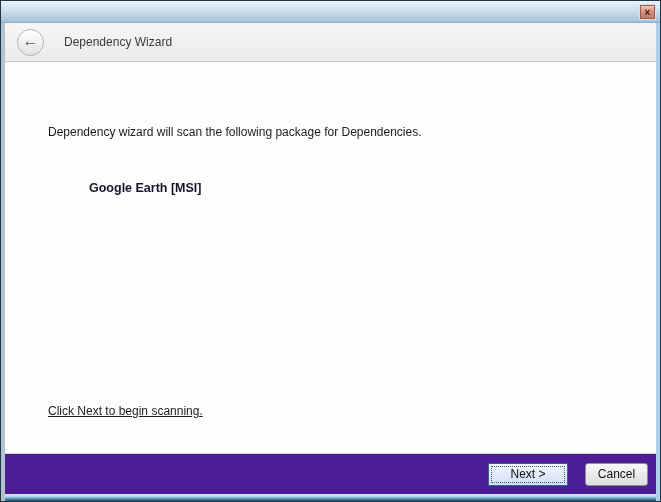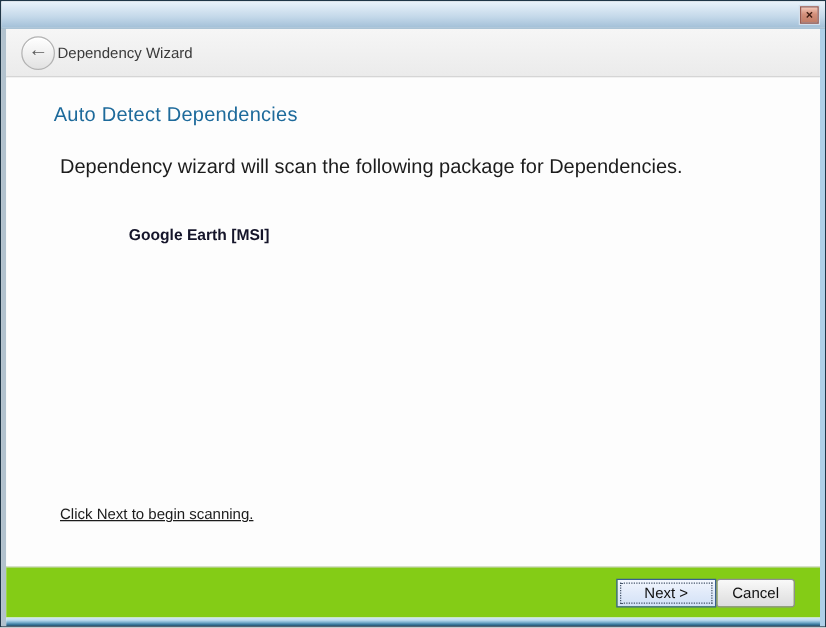--- a/index.html
+++ b/index.html
@@ -48,47 +48,47 @@
   .back-btn {
     width:27px; height:27px; border-radius:50%;
     border:1px solid #b3b3b3; box-sizing:border-box;
     background:linear-gradient(#ffffff, #e2e2e2);
     color:#5b5b5b; font-size:16px; font-weight:bold;
     display:flex; align-items:center; justify-content:center;
     padding:0; cursor:default;
     box-shadow:inset 0 1px 0 #ffffff;
   }
   .back-btn span { position:relative; top:-1px; }
-  .header-title { margin-left:2px; font-size:12px; color:#3a3a3a; }
+  .header-title { margin-left:20px; font-size:12px; color:#3a3a3a; }
 
   
   .content { flex:1; position:relative; background:#fdfdfd; }
   .heading {
     position:absolute; left:38px; top:22px;
     font-size:16px; color:#1d6a9b; letter-spacing:0.2px;
   }
   .description {
     position:absolute; left:43px; top:63px;
-    font-size:16px; color:#1c1c1c;
+    font-size:12px; color:#1c1c1c;
   }
   .package-name {
-    position:absolute; left:98px; top:119px;
+    position:absolute; left:84px; top:119px;
     font-size:12.5px; font-weight:bold; color:#15152a;
   }
   .instruction {
     position:absolute; left:43px; bottom:35px;
     font-size:12px; color:#1c1c1c;text-decoration:underline;
   }
 
   
   .footer {
     flex:none; height:41px; box-sizing:border-box;
-    background:#84cc16; border-top:1px solid #d6d6d6;
+    background:#4c1d95; border-top:1px solid #d6d6d6;
     display:flex; align-items:center; justify-content:flex-end;
-    padding-right:20px;
+    gap:17px; padding-right:8px;
   }
   .btn {
     height:23px; box-sizing:border-box;
     font-family:"Liberation Sans", sans-serif;
     font-size:12px; color:#101010; cursor:default; padding:0;
   }
   .btn-next {
     width:80px;
     border:1px solid #38608f;
     background:linear-gradient(#f4f8fe, #e2ebfa 45%, #d3e1f6);
@@ -118,21 +118,20 @@
   <div class="body-frame">
 
     <div class="header">
       <button class="back-btn">
         <span>←</span>
       </button>
       <span class="header-title">Dependency Wizard</span>
     </div>
 
     <div class="content">
-      <div class="heading">Auto Detect Dependencies</div>
       <div class="description">Dependency wizard will scan the following package for Dependencies.</div>
       <div class="package-name">Google Earth [MSI]</div>
       <div class="instruction">Click Next to begin scanning.</div>
     </div>
 
     <div class="footer">
       <button class="btn btn-next">Next &gt;</button>
       <button class="btn btn-cancel">Cancel</button>
     </div>
 

